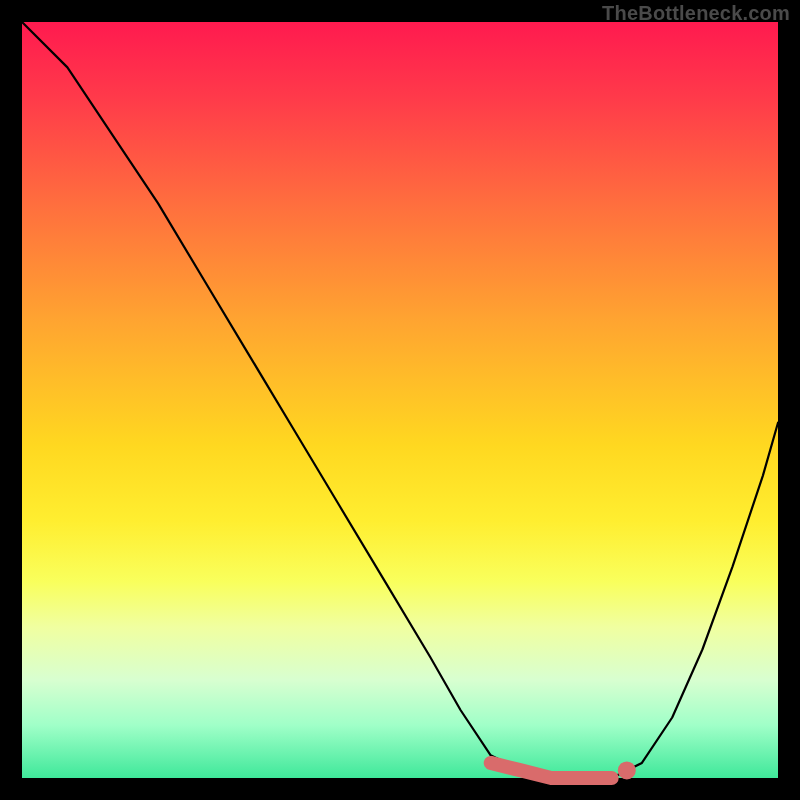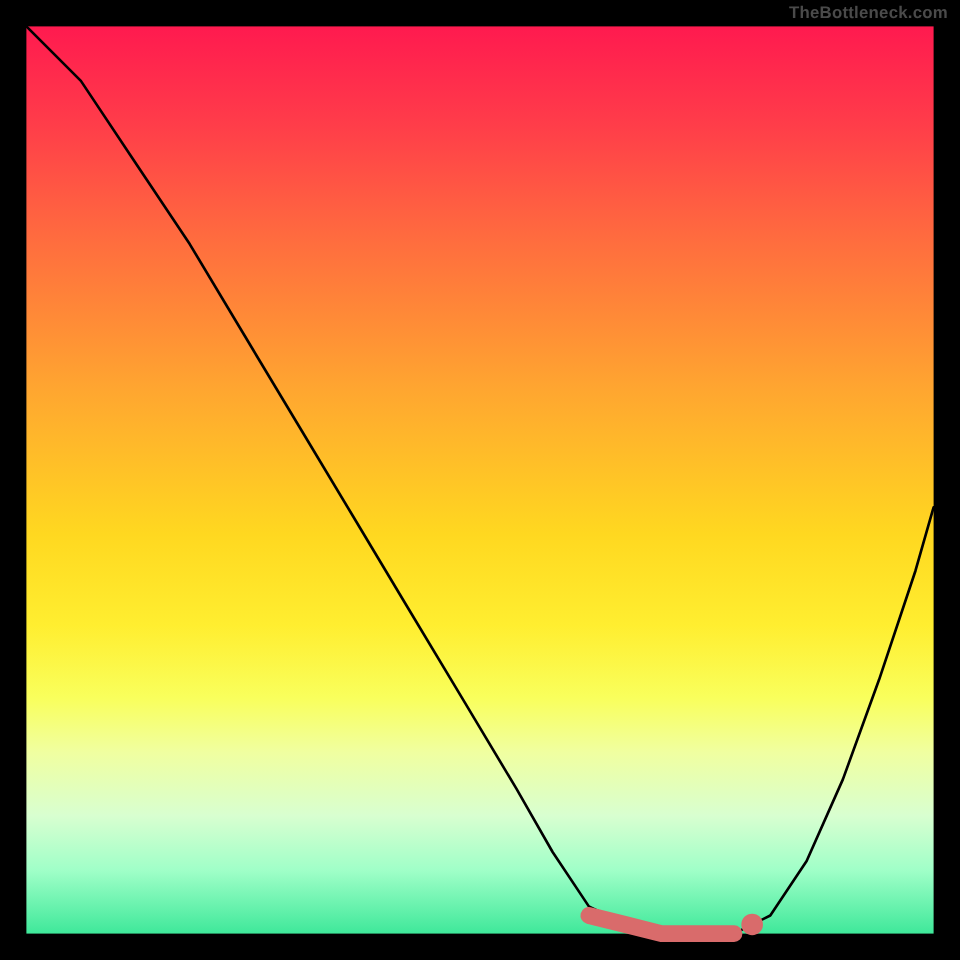--- a/index.html
+++ b/index.html
@@ -28,21 +28,21 @@
       #d8ffd0 87%,
       #a0ffc8 93%,
       #3fe89a 100%
     );
   }
   .watermark {
     position: absolute;
     top: 2px;
     right: 10px;
     font-family: Arial, Helvetica, sans-serif;
-    font-size: 14px;
+    font-size: 20px;
     font-weight: 600;
     color: #4a4a4a;
     letter-spacing: 0.2px;
   }
   .curve-svg {
     position: absolute;
     left: 22px;
     top: 22px;
     width: 756px;
     height: 756px;

